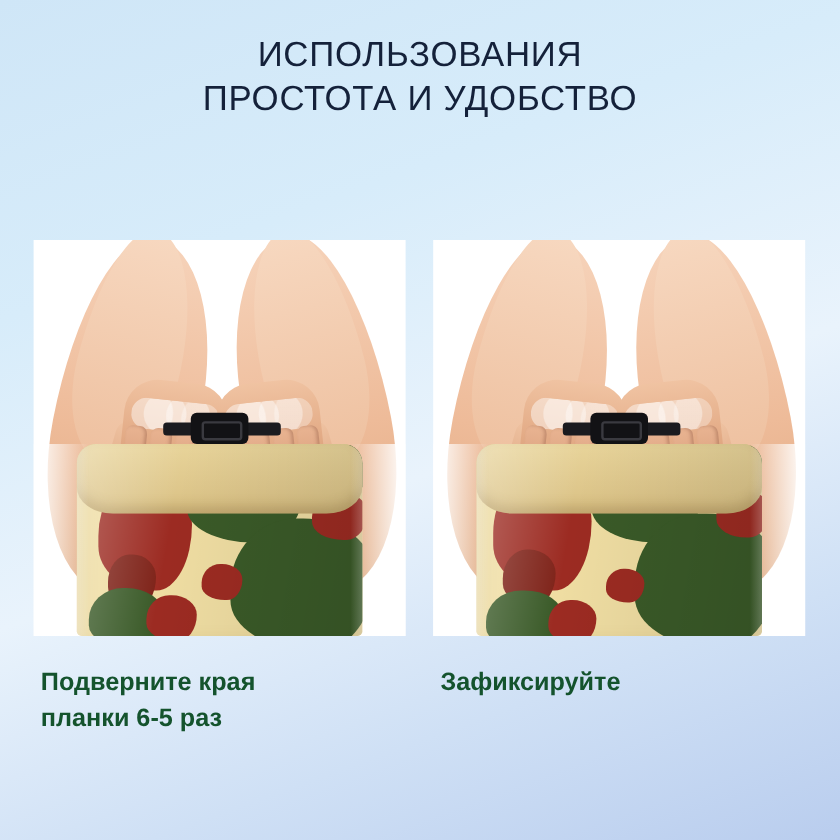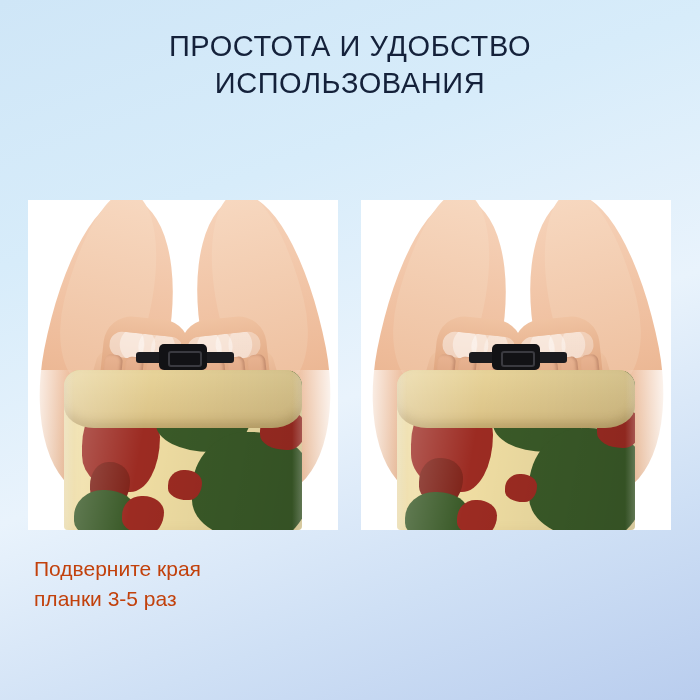--- a/index.html
+++ b/index.html
@@ -145,35 +145,35 @@
     position:absolute;left:0;top:170px;bottom:0;width:46px;
     background:linear-gradient(90deg,rgba(255,255,255,1),rgba(255,255,255,0));
   }
   .shadowR{
     position:absolute;right:0;top:170px;bottom:0;width:46px;
     background:linear-gradient(270deg,rgba(255,255,255,1),rgba(255,255,255,0));
   }
 
   .caption{
     margin-top:24px;
-    color:#c2410c;
+    color:#14532d;
     font-size:21px;
     line-height:1.42;
-    font-weight:400;
+    font-weight:700;
     padding-left:6px;
   }
 </style>
 </head>
 <body>
 
 <div class="wrap">
 
   <div class="title">
+    <div>ИСПОЛЬЗОВАНИЯ</div>
     <div>ПРОСТОТА И УДОБСТВО</div>
-    <div>ИСПОЛЬЗОВАНИЯ</div>
   </div>
 
   <div class="panels">
 
     <div class="panel">
       <div class="photo">
         <div class="arm armL"></div>
         <div class="arm armR"></div>
         <div class="arm forearmL"></div>
         <div class="arm forearmR"></div>
@@ -219,21 +219,21 @@
           <div class="roll"></div>
           <div class="gloss"></div>
         </div>
 
         <div class="shadowL"></div>
         <div class="shadowR"></div>
       </div>
 
       <div class="caption">
         <div>Подверните края</div>
-        <div>планки 3-5 раз</div>
+        <div>планки 6-5 раз</div>
       </div>
     </div>
 
     <div class="panel">
       <div class="photo">
         <div class="arm armL"></div>
         <div class="arm armR"></div>
         <div class="arm forearmL"></div>
         <div class="arm forearmR"></div>
 
@@ -277,17 +277,18 @@
           </div>
           <div class="roll"></div>
           <div class="gloss"></div>
         </div>
 
         <div class="shadowL"></div>
         <div class="shadowR"></div>
       </div>
 
       <div class="caption">
+        <div>Зафиксируйте</div>
       </div>
     </div>
 
   </div>
 </div>
 
 </body></html>

